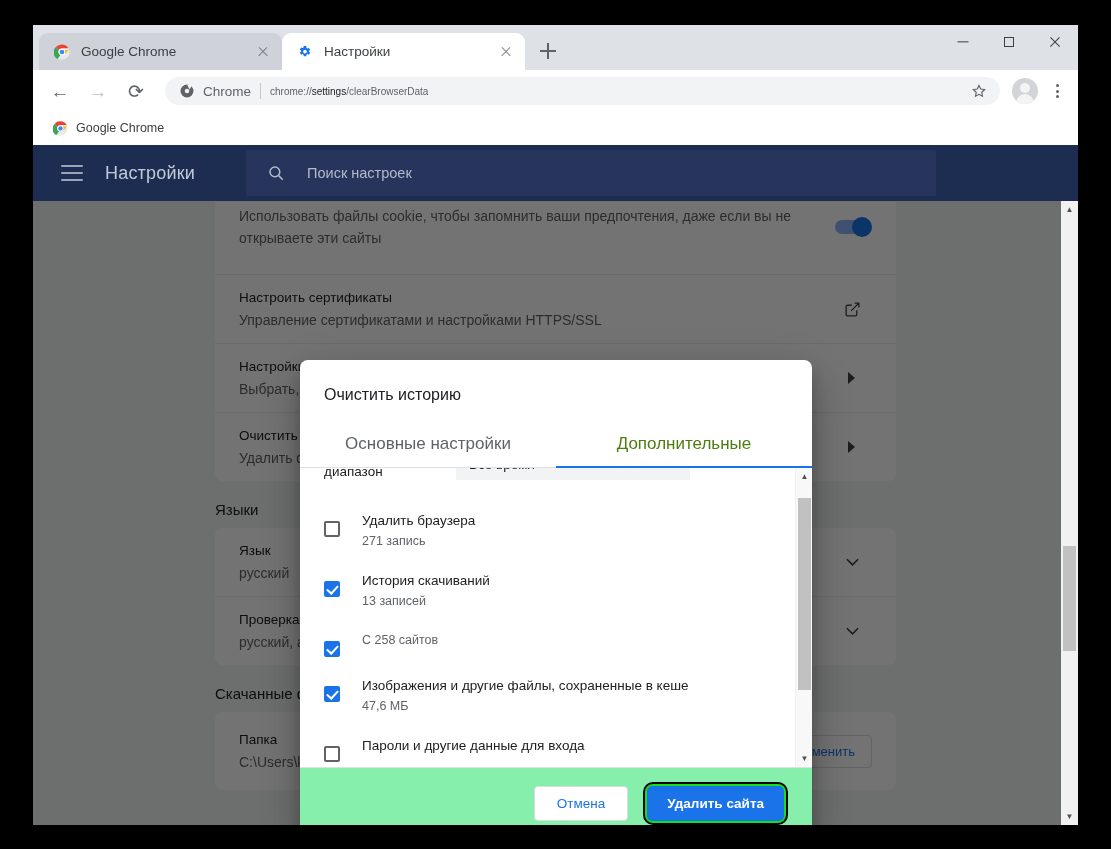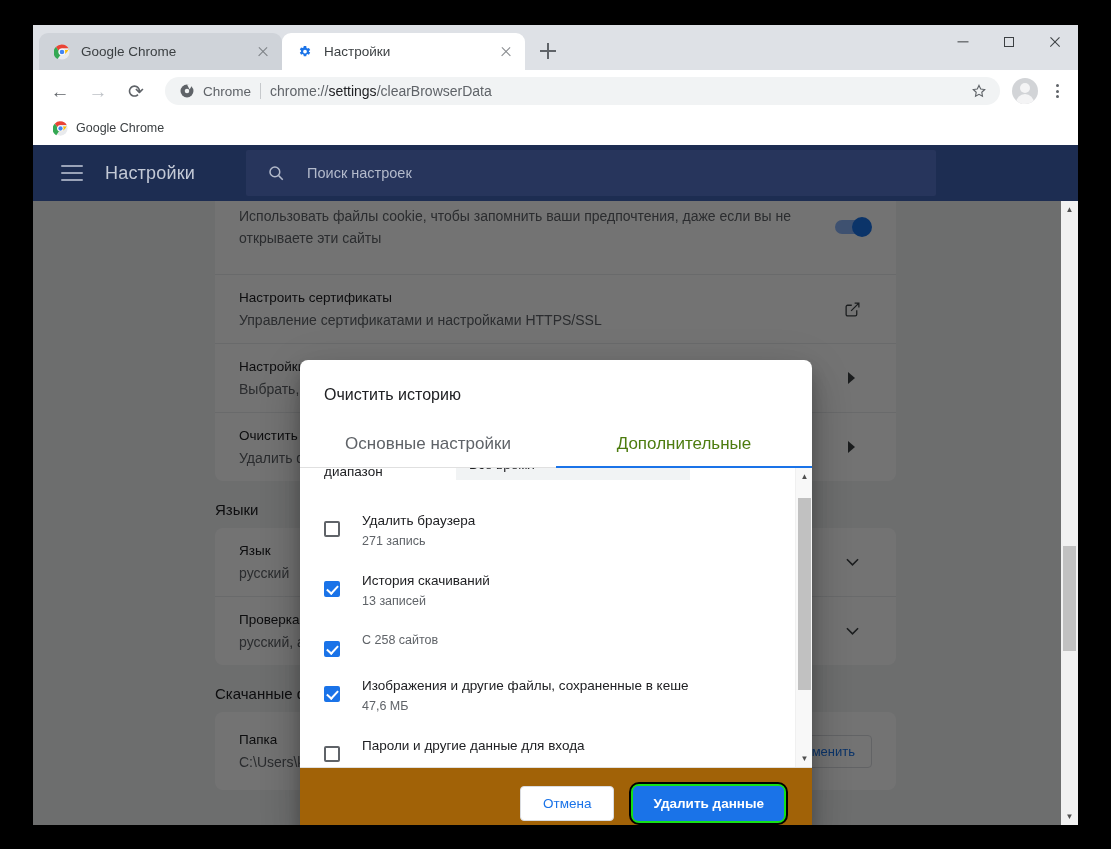--- a/index.html
+++ b/index.html
@@ -140,21 +140,21 @@
     margin-right: 9px;
     display: flex; align-items: center; justify-content: center;
   }
   .omni-chrome {
     font-size: 13.5px; color: #5f6368;
     white-space: nowrap;
     padding-right: 9px;
   }
   .omni-sep { width: 1px; height: 16px; background: #c6c9cc; margin-right: 9px; flex: 0 0 1px; }
   .omni-url {
-    font-size: 14px; color: #5f6368;
+    font-size: 10px; color: #5f6368;
     white-space: nowrap; overflow: hidden; text-overflow: ellipsis;
     flex: 1 1 auto;
   }
   .omni-url b { color: #202124; font-weight: 400; }
   .omni-star { width: 26px; height: 26px; flex: 0 0 26px; display: flex; align-items: center; justify-content: center; }
   .tb-right { display: flex; align-items: center; }
   .avatar {
     width: 26px; height: 26px; border-radius: 50%;
     background: #d2d4d7;
     margin: 0 4px 0 8px;
@@ -420,21 +420,21 @@
   }
   .dlg-sb-thumb {
     position: absolute; left: 2px; width: 13px;
     background: #c1c1c1;
   }
   .dlg-footer {
     height: 72px;
     display: flex; align-items: center; justify-content: flex-end;
     padding: 17px 24px;
     border-top: 1px solid #e0e0e0;
-    background: #a16207;
+    background: #86efac;
   }
   .btn-cancel {
     border: 1px solid #dadce0;
     background: #fff;
     color: #1a73e8;
     font-size: 13.5px;
     font-family: "Liberation Sans", sans-serif;
     padding: 9px 22px;
     border-radius: 4px;
     margin-right: 15px;
@@ -751,20 +751,20 @@
           <div class="dlg-sb">
             <div class="sb-arrow up">▲</div>
             <div class="dlg-sb-thumb" style="top:30px;height:192px;"></div>
             <div class="sb-arrow down">▼</div>
           </div>
         </div>
 
         <div class="dlg-footer">
           <button class="btn-cancel">Отмена</button>
           <span class="btn-primary-wrap">
-            <button class="btn-primary">Удалить данные</button>
+            <button class="btn-primary">Удалить сайта</button>
           </span>
         </div>
       </div>
 
     </div>
   </div>
 </div>
 
 </body></html>

